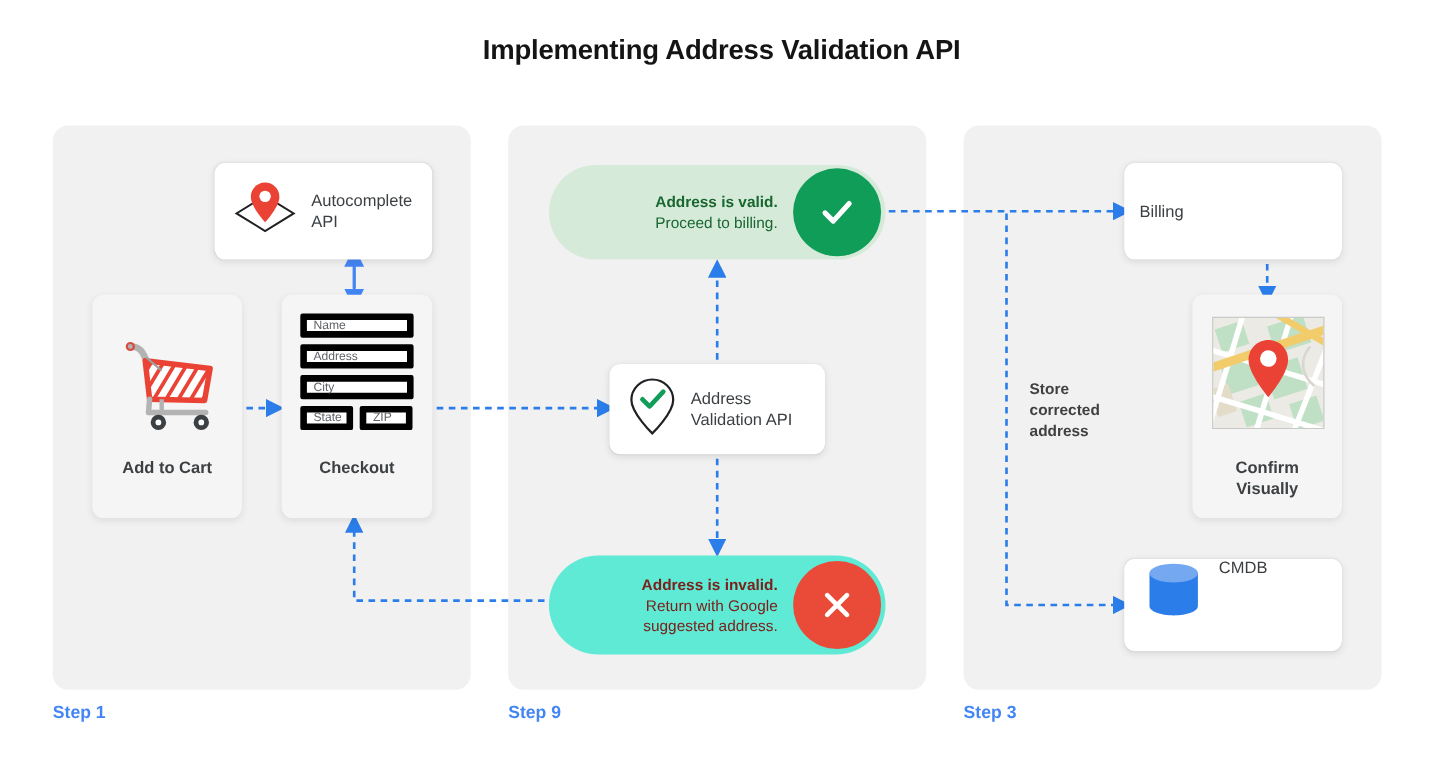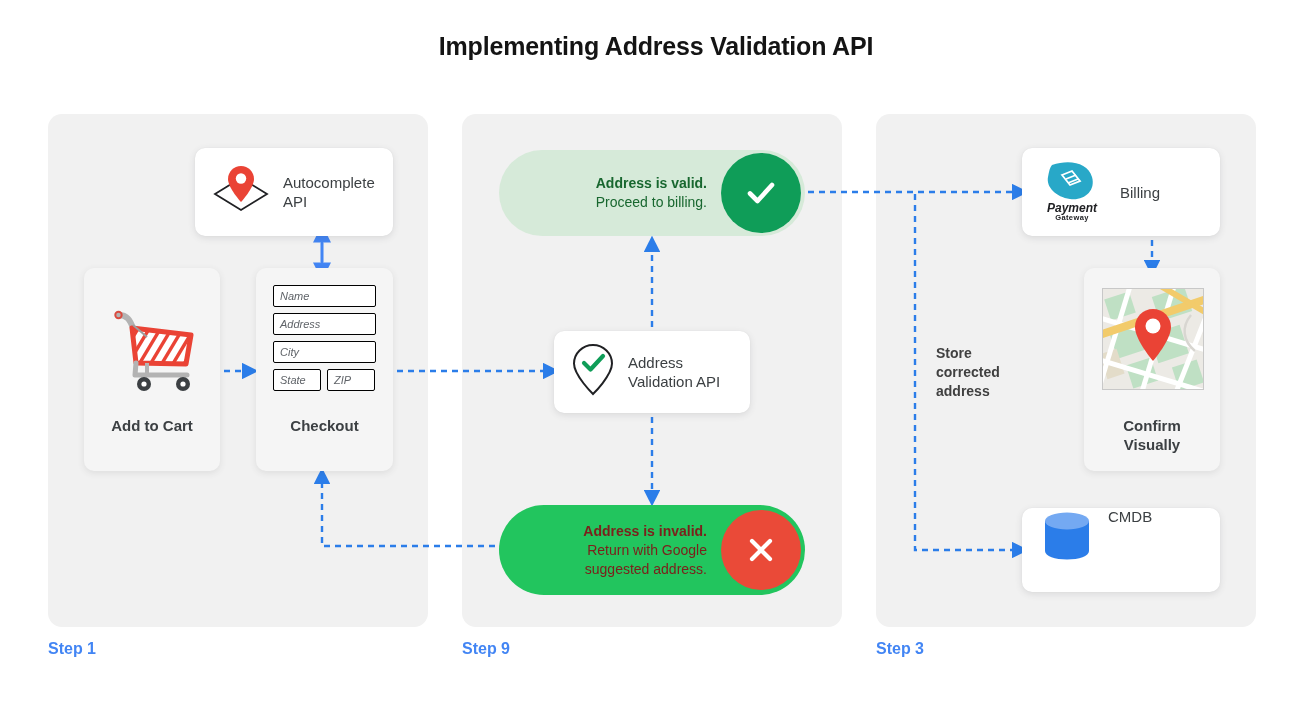--- a/index.html
+++ b/index.html
@@ -67,35 +67,35 @@
   
   #card-addtocart{left:84px;top:268px;width:136px;height:203px;}
   #cart-icon-wrap{position:absolute;left:0;top:18px;width:136px;height:120px;
     display:flex;align-items:center;justify-content:center;}
   #addtocart-label{position:absolute;left:0;top:148px;width:136px;}
 
   
   #card-checkout{left:256px;top:268px;width:137px;height:203px;}
   #checkout-fields{position:absolute;left:17px;top:17px;width:103px;}
   .field{
-    height:22px;border:1px solid #000000;border-radius:2px;background:#fff;
+    height:22px;border:6px solid #000000;border-radius:2px;background:#fff;
     font-size:11px;color:#5f6368;display:flex;align-items:center;
-    padding-left:6px;box-sizing:border-box;margin-bottom:6px;width:103px;font-style:italic;
+    padding-left:6px;box-sizing:border-box;margin-bottom:6px;width:103px;
   }
   .field-row{display:flex;gap:6px;}
   .field-sm{width:48px;}
   #checkout-label{position:absolute;left:0;top:148px;width:137px;}
 
   
   .pill{
     position:absolute;border-radius:54px;
     display:flex;align-items:center;
   }
   #pill-valid{left:499px;top:150px;width:306px;height:86px;background:#d6ead9;}
-  #pill-invalid{left:499px;top:505px;width:306px;height:90px;background:#22c55e;}
+  #pill-invalid{left:499px;top:505px;width:306px;height:90px;background:#5eead4;}
   .pill-text{flex:1;text-align:right;padding-right:14px;}
   #pill-valid .pill-text{color:#18672f;font-size:14px;line-height:19px;}
   #pill-invalid .pill-text{color:#7b211c;font-size:14px;line-height:19px;}
   .pill-text b{font-weight:bold;text-align:center;}
   .pill-badge{
     width:80px;height:80px;border-radius:50%;
     display:flex;align-items:center;justify-content:center;
     margin-right:4px;flex:0 0 auto;
   }
   #badge-valid{background:#0f9d58;}
@@ -268,32 +268,20 @@
   <span style="flex:0 0 auto;">
     <svg width="46" height="56" viewBox="0 0 46 56">
       <path d="M23,3 C12.5,3 4,11.3 4,21.6 C4,33.5 23,52 23,52 C23,52 42,33.5 42,21.6 C42,11.3 33.5,3 23,3 Z" fill="none" stroke="#202124" stroke-width="2"></path>
       <path d="M14,21 L20.5,27.5 L33,14" fill="none" stroke="#0f9d58" stroke-width="4.2" stroke-linecap="round" stroke-linejoin="round"></path>
     </svg>
   </span>
   <span class="card-label"><span>Address</span><br><span>Validation API</span></span>
 </div>
 
 <div class="card" id="card-billing">
-  <span style="flex:0 0 auto;text-align:center;">
-    <svg width="72" height="66" viewBox="0 0 72 66">
-      <path d="M16,8 C34,2 52,6 56,20 C60,34 48,44 34,42 C20,40 10,30 12,20 C13,14 14,10 16,8 Z" fill="#28a8c8"></path>
-      <g fill="none" stroke="#ffffff" stroke-width="1.8">
-        <path d="M26,18 L36,14 L44,24 L34,28 Z"></path>
-        <path d="M30,22 L40,18"></path>
-        <path d="M32,26 L42,22"></path>
-      </g>
-      <text x="36" y="55" font-family="'Liberation Sans',sans-serif" font-size="12" font-weight="bold" font-style="italic" fill="#202124" text-anchor="middle">Payment</text>
-      <text x="36" y="63" font-family="'Liberation Sans',sans-serif" font-size="7.5" font-weight="bold" fill="#202124" text-anchor="middle" letter-spacing="0.4">Gateway</text>
-    </svg>
-  </span>
   <span class="card-label">Billing</span>
 </div>
 
 <div class="card-soft" id="card-confirm">
   <div id="map-thumb">
     <svg width="100" height="100" viewBox="0 0 100 100">
       <rect width="100" height="100" fill="#eceae5"></rect>
       <g fill="#bfe0c4">
         <rect x="4" y="6" width="26" height="22" transform="rotate(-18 17 17)"></rect>
         <rect x="52" y="2" width="34" height="26" transform="rotate(-18 69 15)"></rect>

